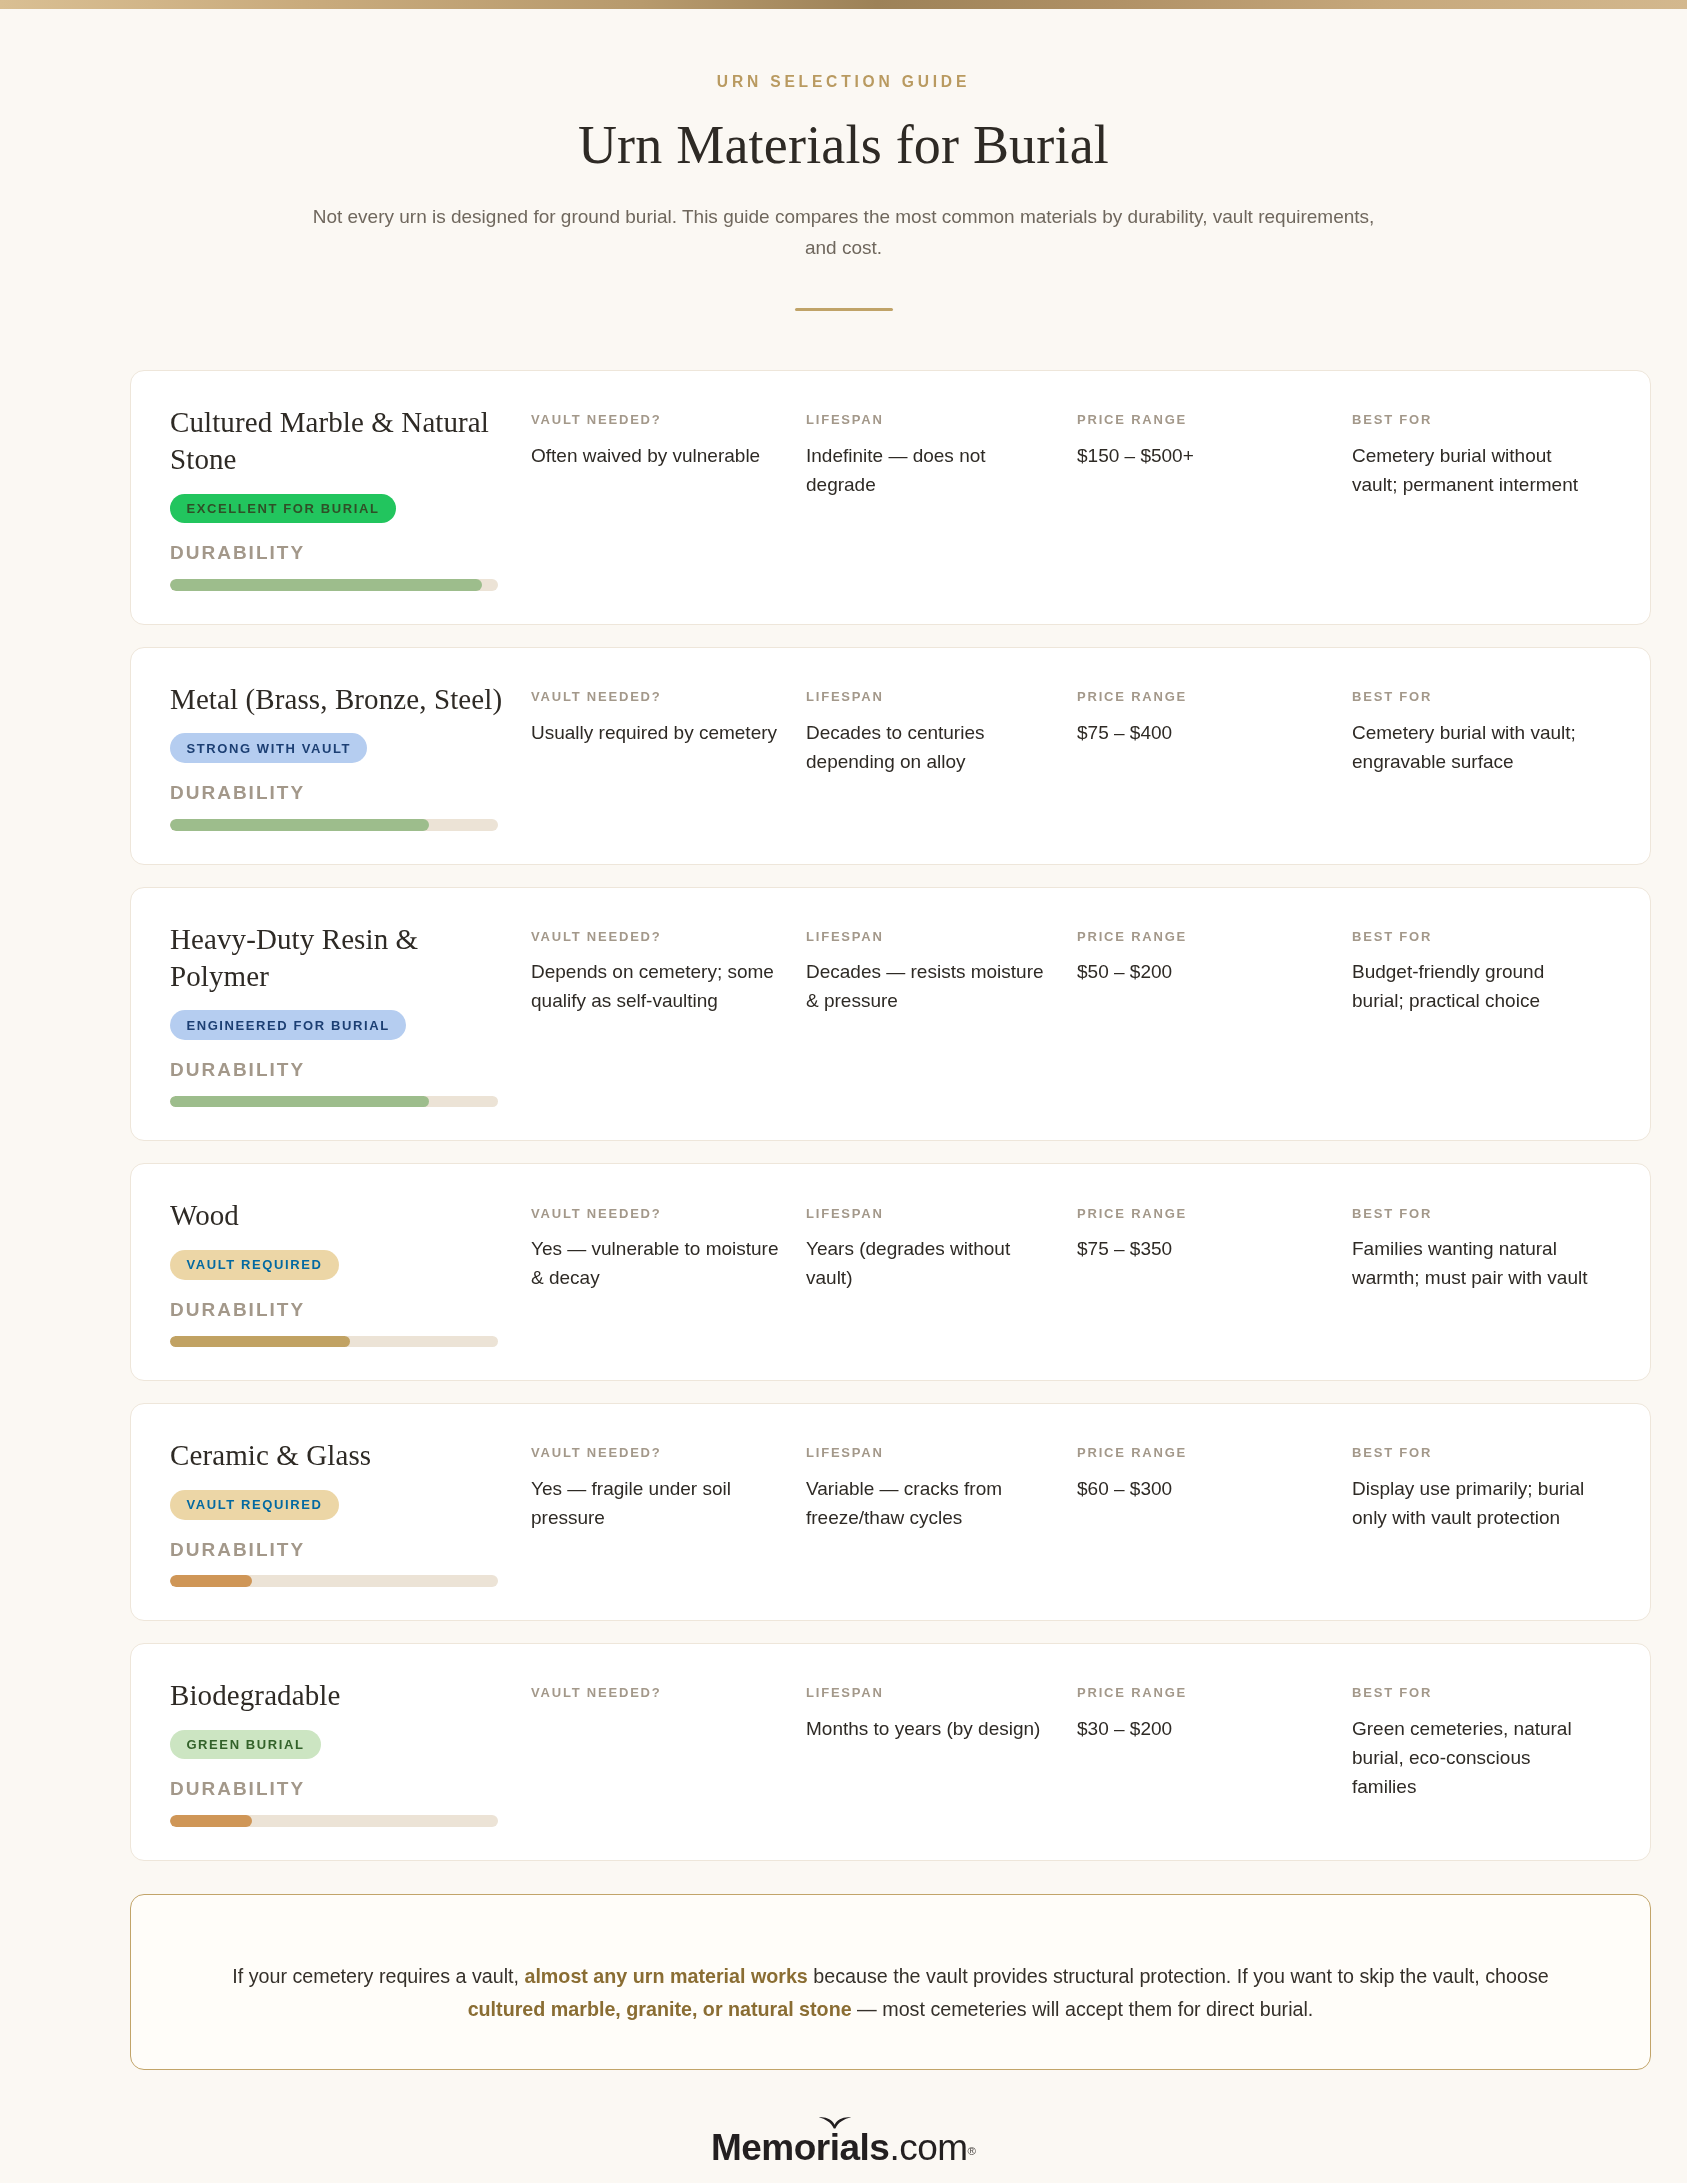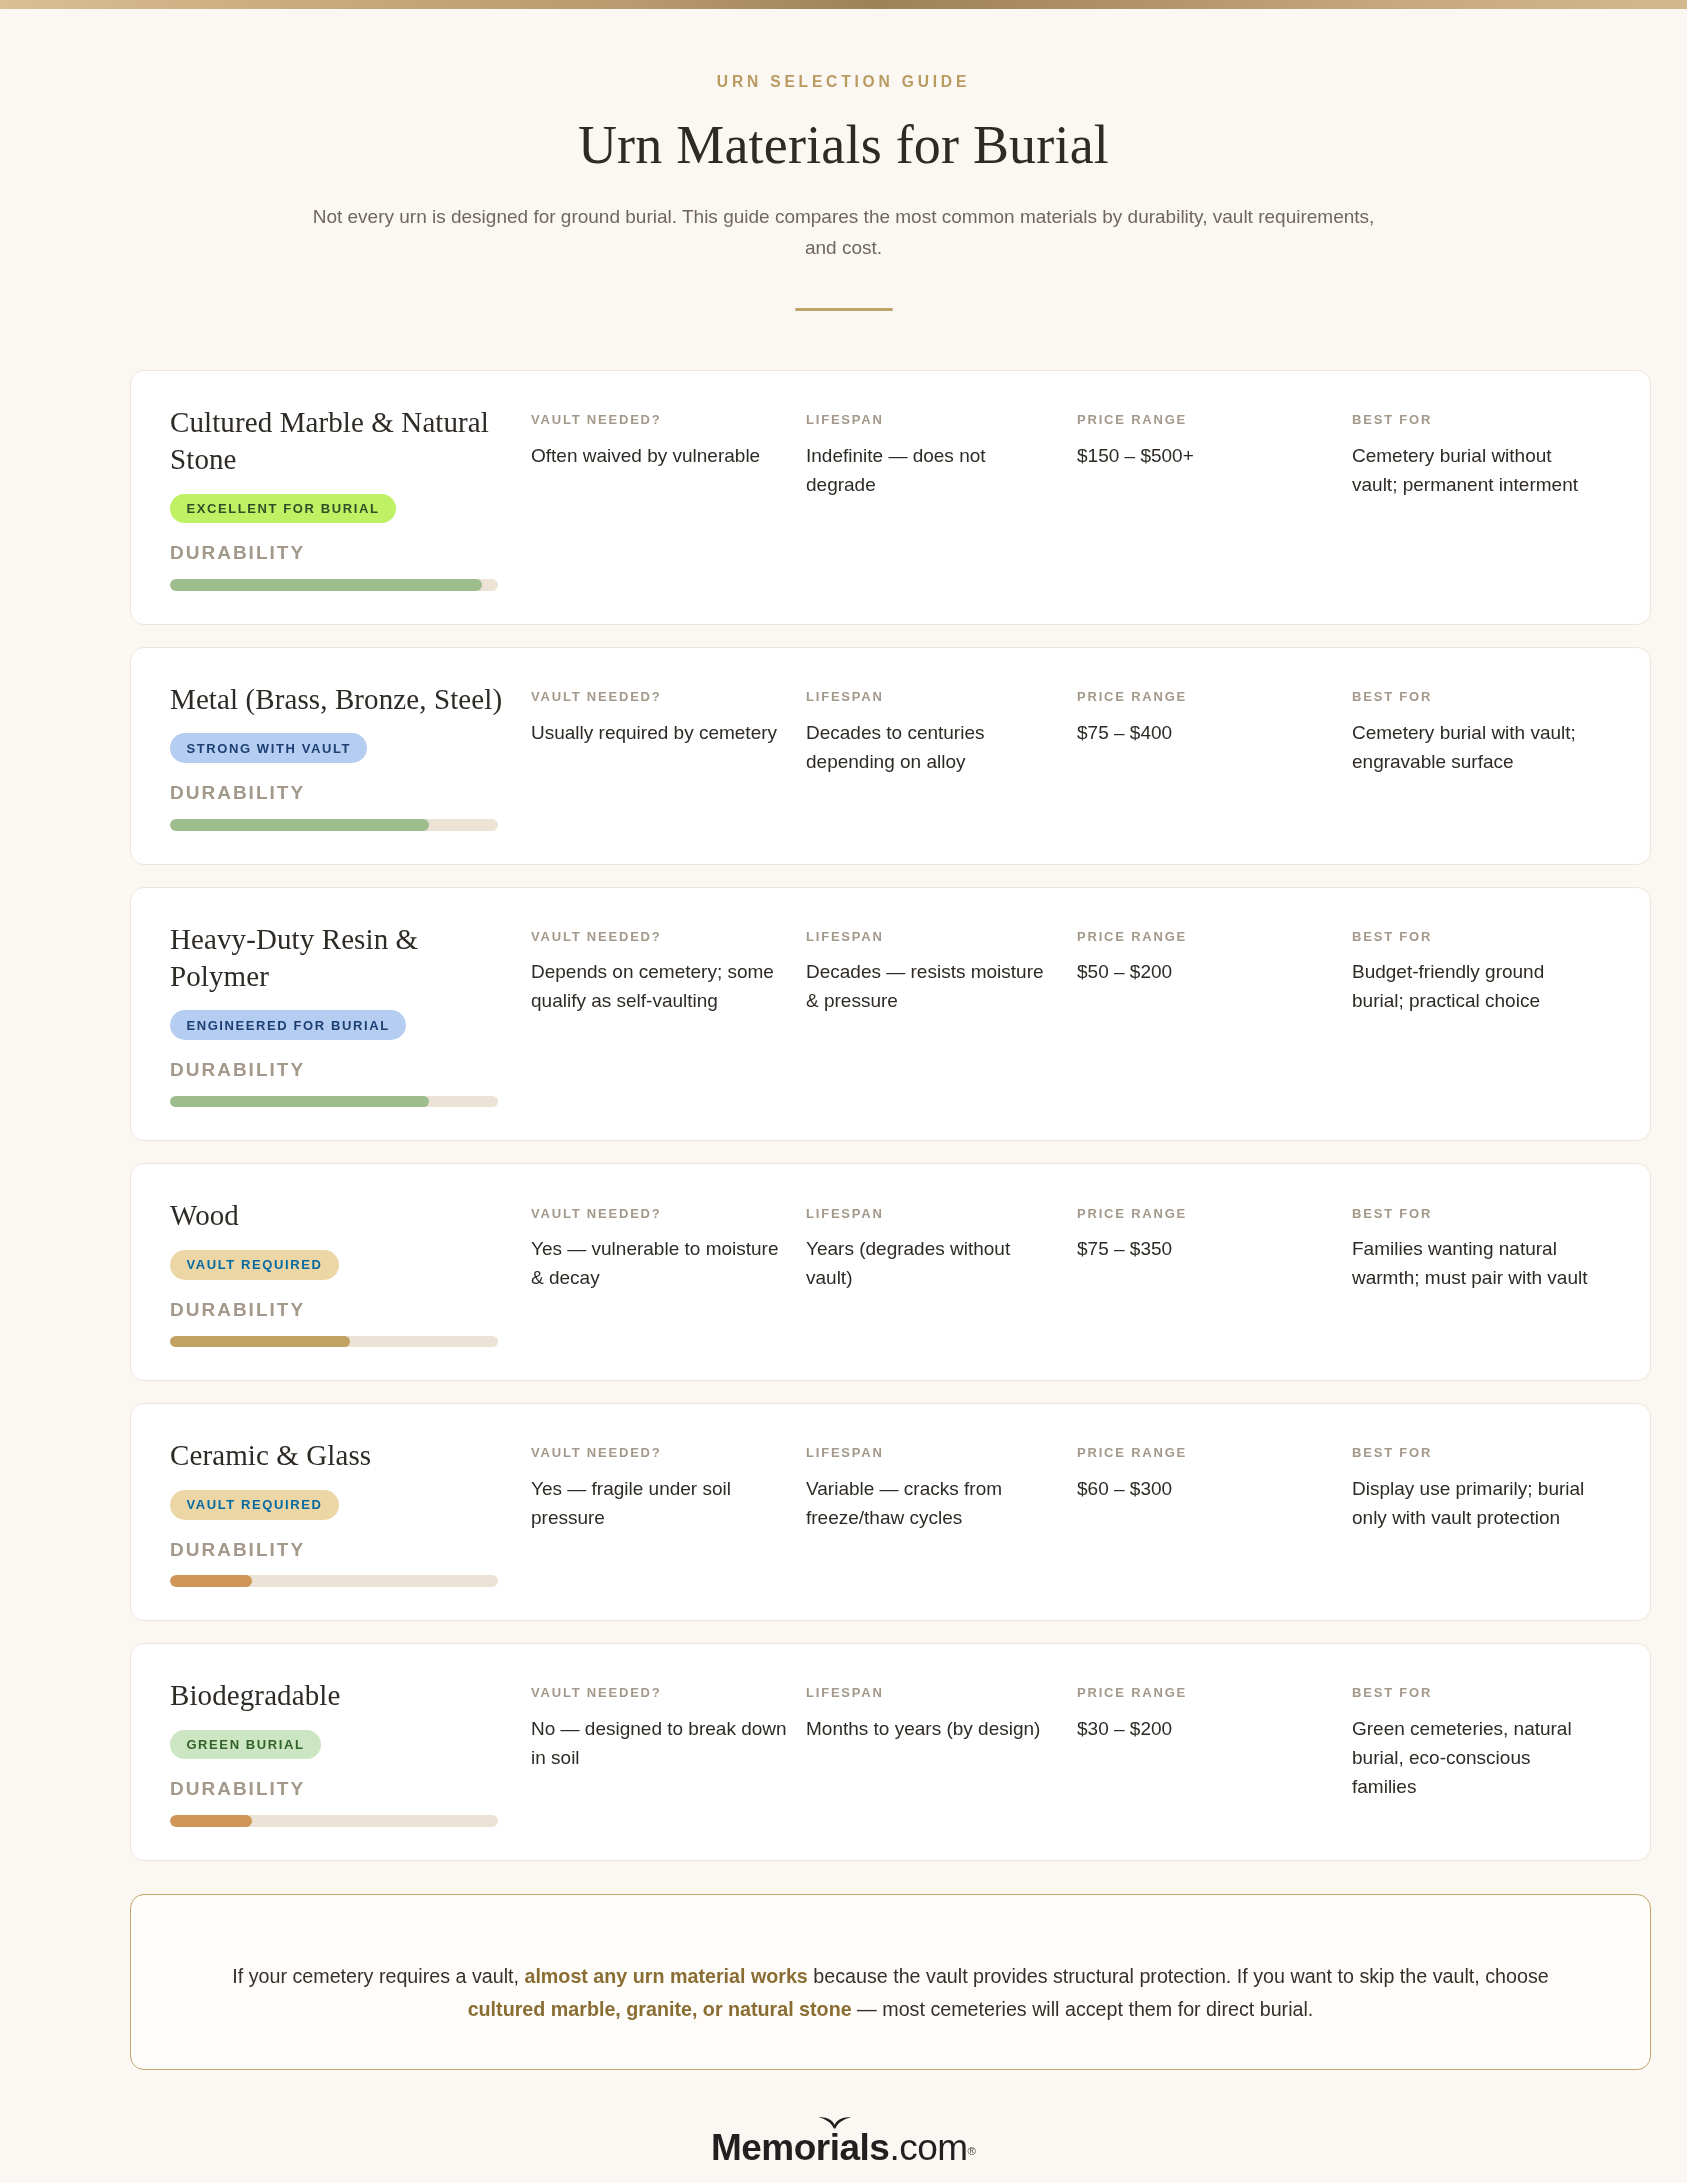--- a/index.html
+++ b/index.html
@@ -81,21 +81,21 @@
     display: inline-block;
     margin-top: 15.6px;
     padding: 7.4px 16.4px 7.4px 16.4px;
     border-radius: 819px;
     font-size: 13px;
     font-weight: 700;
     letter-spacing: 1.6px;
     text-transform: uppercase;
     white-space: nowrap;
   }
-  .badge-green   { background: #bef264; color: #2f5027; }
+  .badge-green   { background: #22c55e; color: #2f5027; }
   .badge-blue    { background: #b5cdf0; color: #1c3f73; }
   .badge-tan     { background: #ecd6a6; color: #0369a1; }
   .badge-lgreen  { background: #cce5c2; color: #33622a; }
 
   .durability-label {
     margin-top: 19px;
     font-size: 19px;
     font-weight: 700;
     letter-spacing: 2px;
     color: #a3988a;
@@ -303,21 +303,20 @@
           </div>
         </div>
       </div>
       <div class="material-card">
         <div class="card-left"><div class="material-name">Biodegradable</div><span class="status-badge badge-lgreen">GREEN BURIAL</span><div class="durability-label">DURABILITY</div><div class="durability-track">
             <div class="durability-fill" style="width:25%;background:#cf9657;"></div>
           </div></div>
         <div class="card-specs">
           <div class="spec-col c-vault">
             <div class="spec-label">VAULT NEEDED?</div>
-            <div class="spec-value">No — designed to break down in soil</div>
           </div>
           <div class="spec-col c-lifespan">
             <div class="spec-label">LIFESPAN</div>
             <div class="spec-value">Months to years (by design)</div>
           </div>
           <div class="spec-col c-price">
             <div class="spec-label">PRICE RANGE</div>
             <div class="spec-value">$30 – $200</div>
           </div>
           <div class="spec-col c-best">

